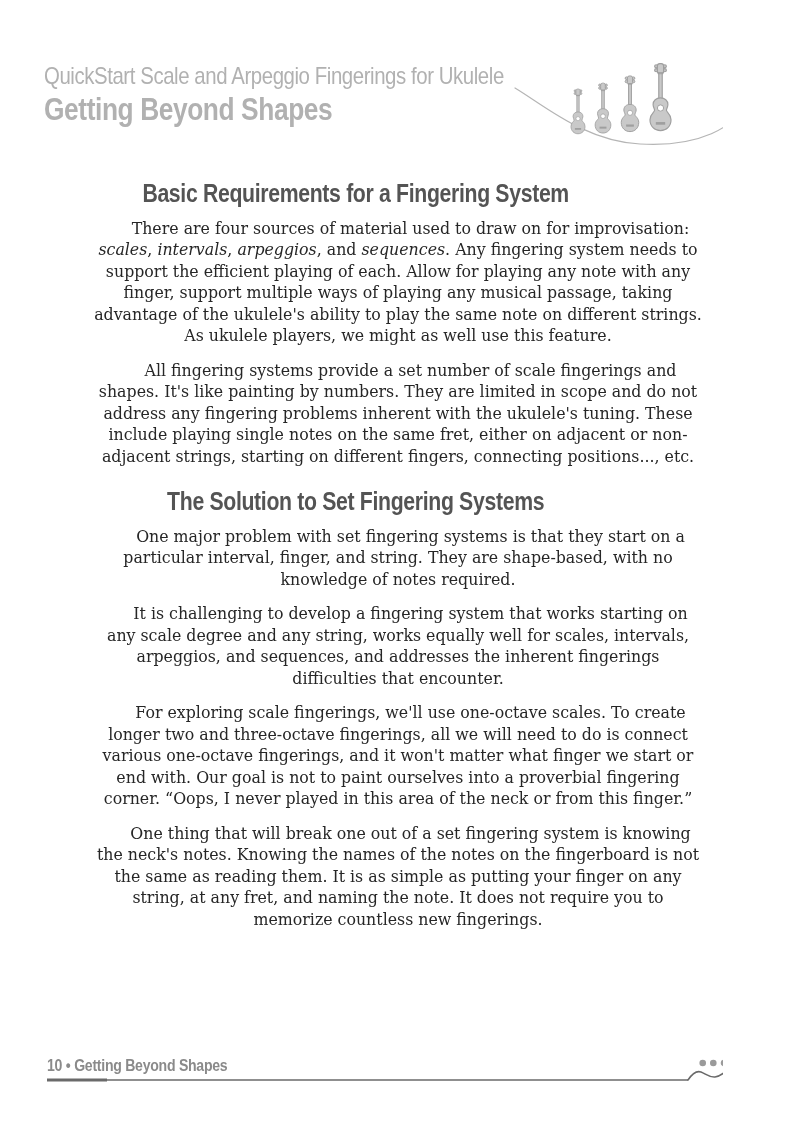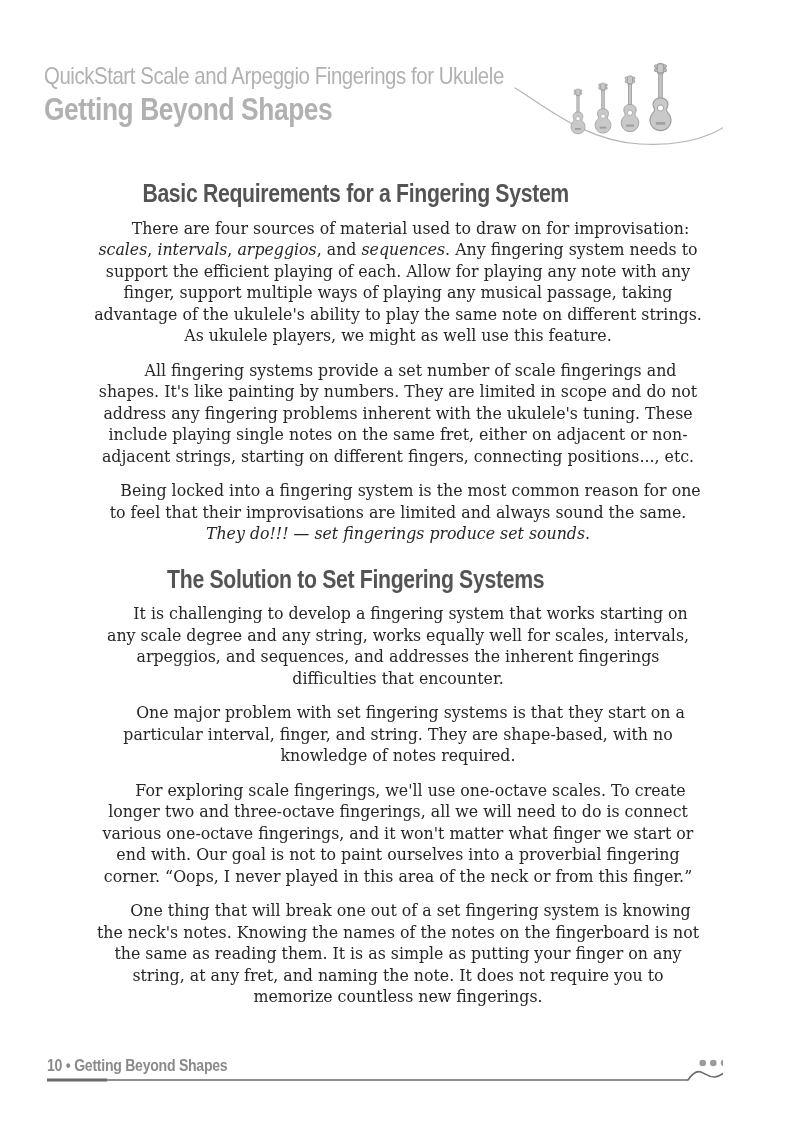--- a/index.html
+++ b/index.html
@@ -101,24 +101,23 @@
     <svg width="27" height="78">
         <use href="#uke"></use>
       </svg>
   </div>
 
   <main class="content">
     <div>
         <h2 class="section-heading">Basic Requirements for a Fingering System</h2>
         <p class="body-para"><span>There are four sources of material used to draw on for improvisation: </span><em>scales</em><span>, </span><em>intervals</em><span>, </span><em>arpeggios</em><span>, and </span><em>sequences</em><span>. Any fingering system needs to support the efficient playing of each. Allow for playing any note with any finger, support multiple ways of playing any musical passage, taking advantage of the ukulele's ability to play the same note on different strings. As ukulele players, we might as well use this feature.</span></p>
         <p class="body-para"><span>All fingering systems provide a set number of scale fingerings and shapes. It's like painting by numbers. They are limited in scope and do not address any fingering problems inherent with the ukulele's tuning. These include playing single notes on the same fret, either on adjacent or non-adjacent strings, starting on different fingers, connecting positions..., etc.</span></p>
-        <p class="body-para"><span>Being locked into a fingering system is the most common reason for one to feel that their improvisations are limited and always sound the same. </span><em>They do!!! — set fingerings produce set sounds</em><span>.</span></p>
         <h2 class="section-heading">The Solution to Set Fingering Systems</h2>
+        <p class="body-para"><span>One major problem with set fingering systems is that they start on a particular interval, finger, and string. They are shape-based, with no knowledge of notes required.</span></p>
         <p class="body-para"><span>It is challenging to develop a fingering system that works starting on any scale degree and any string, works equally well for scales, intervals, arpeggios, and sequences, and addresses the inherent fingerings difficulties that encounter.</span></p>
-        <p class="body-para"><span>One major problem with set fingering systems is that they start on a particular interval, finger, and string. They are shape-based, with no knowledge of notes required.</span></p>
         <p class="body-para"><span>For exploring scale fingerings, we'll use one-octave scales. To create longer two and three-octave fingerings, all we will need to do is connect various one-octave fingerings, and it won't matter what finger we start or end with. Our goal is not to paint ourselves into a proverbial fingering corner. “Oops, I never played in this area of the neck or from this finger.”</span></p>
         <p class="body-para"><span>One thing that will break one out of a set fingering system is knowing the neck's notes. Knowing the names of the notes on the fingerboard is not the same as reading them. It is as simple as putting your finger on any string, at any fret, and naming the note. It does not require you to memorize countless new fingerings.</span></p>
       </div>
   </main>
 
   <div class="footer-text">
     <span>10</span>
     <span>•</span>
     <span>Getting Beyond Shapes</span>
   </div>

